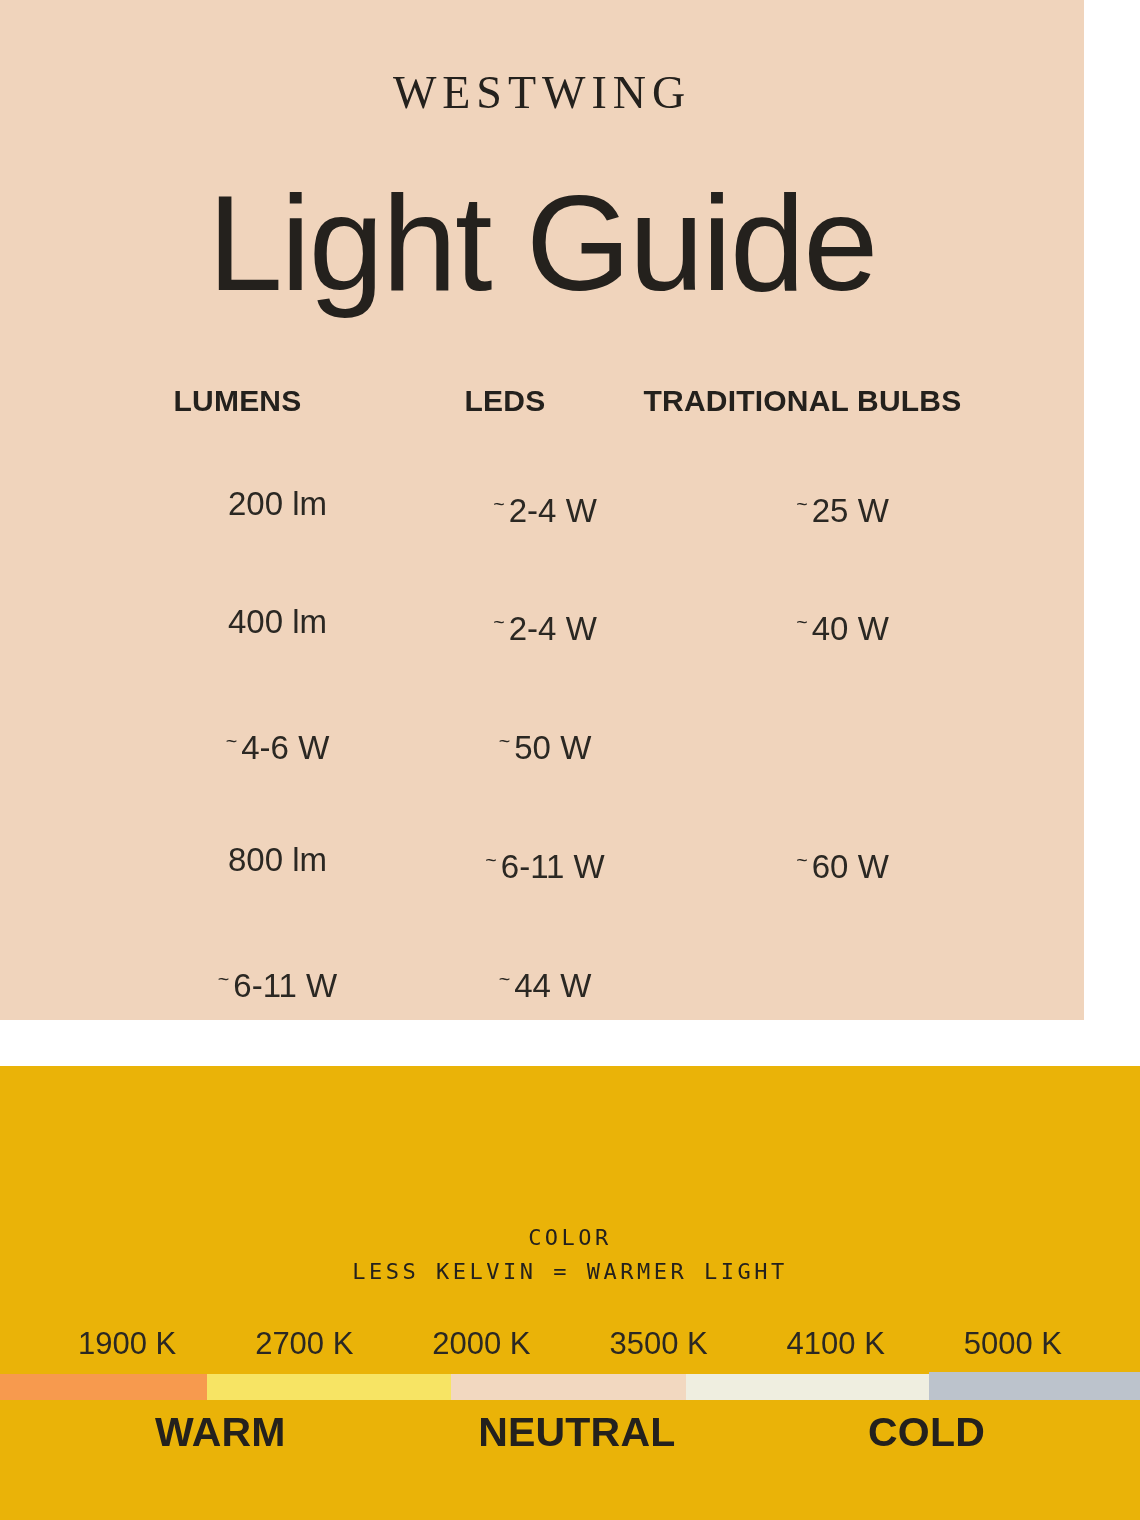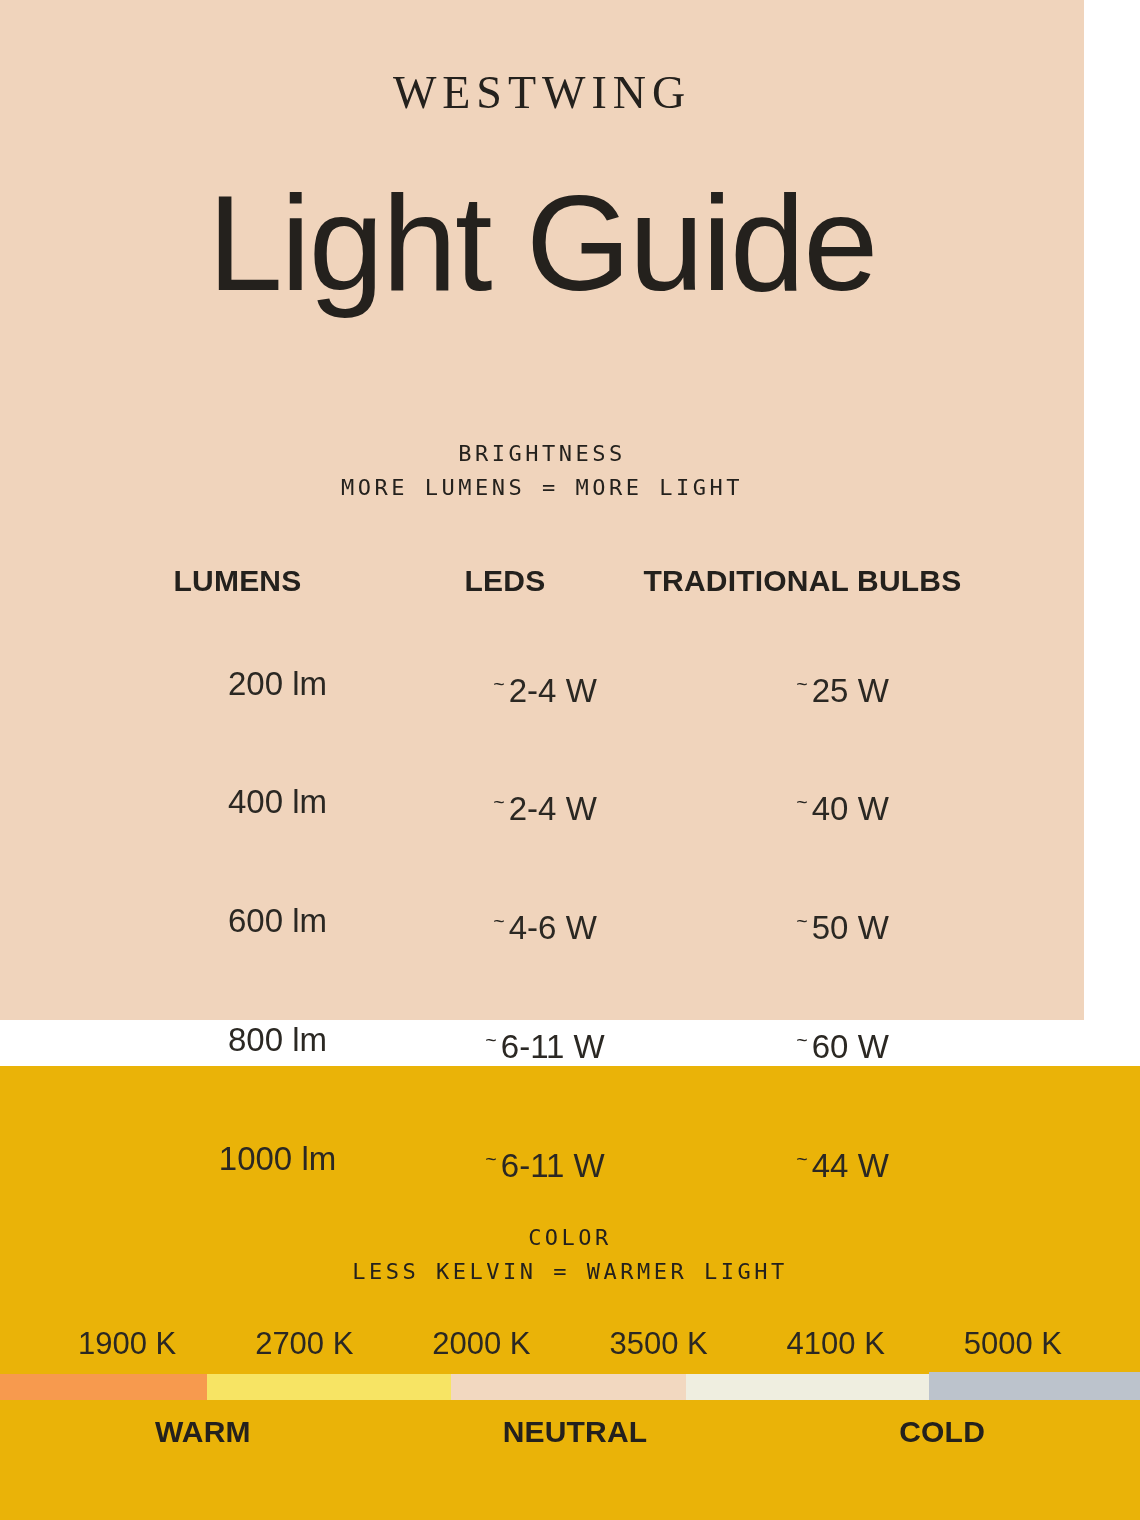--- a/index.html
+++ b/index.html
@@ -96,70 +96,64 @@
   .scale-bar .seg-2 { width: 21.4%; }
   .scale-bar .seg-3 { width: 20.6%; }
   .scale-bar .seg-4 { width: 21.3%; }
   .scale-bar .seg-5 { width: 18.5%; position: relative; top: -2px; height: 28px; }
 
   .temp-row {
     margin-top: 13px;
     display: flex;
     justify-content: space-between;
     padding: 0 155px;
-    font-size: 30px;
+    font-size: 41px;
     font-weight: 700;
     line-height: 38px;
     letter-spacing: 0.2px;
     align-items: flex-end;
   }
 </style>
 </head>
 <body>
 
 <div class="section-top" style="background: rgb(240, 212, 188);">
 
   <div class="brand">WESTWING</div>
 
   <h1 class="page-title">Light Guide</h1>
 
-  <div class="mono-block">
-    <div>BRIGHTNESS</div>
-    <div>MORE LUMENS = MORE LIGHT</div>
-  </div>
 
   <div class="lumen-table table-header">
     <div class="cell">LUMENS</div>
     <div class="cell">LEDS</div>
     <div class="cell">TRADITIONAL BULBS</div>
   </div>
 
   <div class="table-rows">
     <div class="lumen-table">
       <div class="cell">200 lm</div>
       <div class="cell"><span class="approx">~</span><span>2-4 W</span></div>
       <div class="cell"><span class="approx">~</span><span>25 W</span></div>
     </div>
     <div class="lumen-table">
       <div class="cell">400 lm</div>
       <div class="cell"><span class="approx">~</span><span>2-4 W</span></div>
       <div class="cell"><span class="approx">~</span><span>40 W</span></div>
     </div>
     <div class="lumen-table">
-      <div class="cell">600 lm</div>
       <div class="cell"><span class="approx">~</span><span>4-6 W</span></div>
       <div class="cell"><span class="approx">~</span><span>50 W</span></div>
     </div>
     <div class="lumen-table">
       <div class="cell">800 lm</div>
       <div class="cell"><span class="approx">~</span><span>6-11 W</span></div>
       <div class="cell"><span class="approx">~</span><span>60 W</span></div>
     </div>
     <div class="lumen-table">
-      <div class="cell">1000 lm</div>
       <div class="cell"><span class="approx">~</span><span>6-11 W</span></div>
       <div class="cell"><span class="approx">~</span><span>44 W</span></div>
     </div>
   </div>
 </div>
 
 <div class="section-bottom" style="background: #eab308; margin-top: 46px;">
 
   <div class="mono-block">
     <div>COLOR</div>

